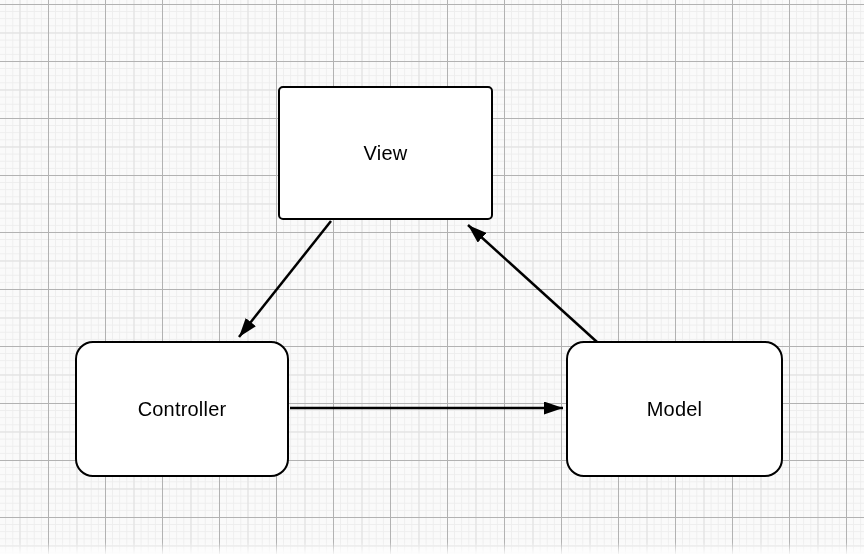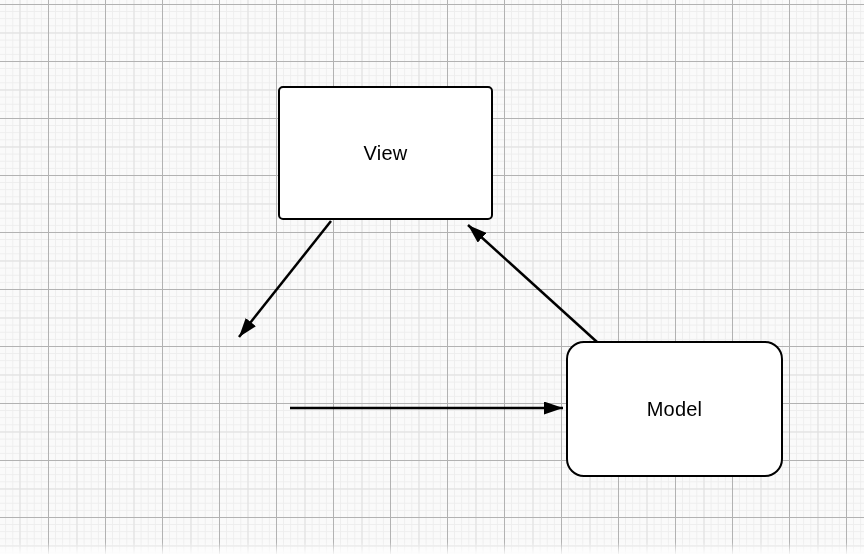--- a/index.html
+++ b/index.html
@@ -85,19 +85,22 @@
         <line x1="331" y1="221" x2="239" y2="337" stroke="#000000" stroke-width="2.5" marker-end="url(#arrowhead)"></line>
         <line x1="290" y1="408" x2="563" y2="408" stroke="#000000" stroke-width="2.5" marker-end="url(#arrowhead)"></line>
         <line x1="597" y1="342" x2="468" y2="225" stroke="#000000" stroke-width="2.5" marker-end="url(#arrowhead)"></line>
       </g>
   </svg>
 
   <div class="nodes" id="nodes-layer">
       <div class="node" style="left: 278px; top: 86px; width: 215px; height: 134px; border-width: 2.5px; border-radius: 5px; font-size: 20px;">
         <span>View</span>
       </div>
+      <div class="node" style="left: 75px; top: 341px; width: 214px; height: 136px; border-width: 2.5px; border-radius: 18px; font-size: 20px;">
+        <span>Controller</span>
+      </div>
       <div class="node" style="left: 566px; top: 341px; width: 217px; height: 136px; border-width: 2.5px; border-radius: 18px; font-size: 20px; text-align: right;">
         <span>Model</span>
       </div>
     </div>
 
   <div class="bottom-fade"></div>
 </div>
 
 </body></html>

